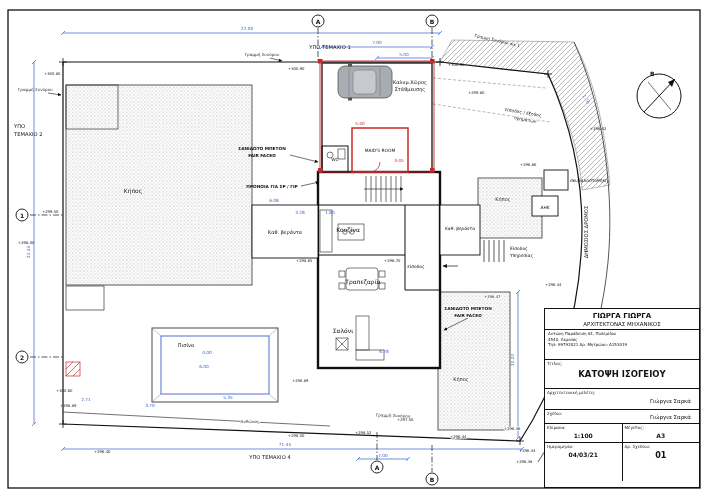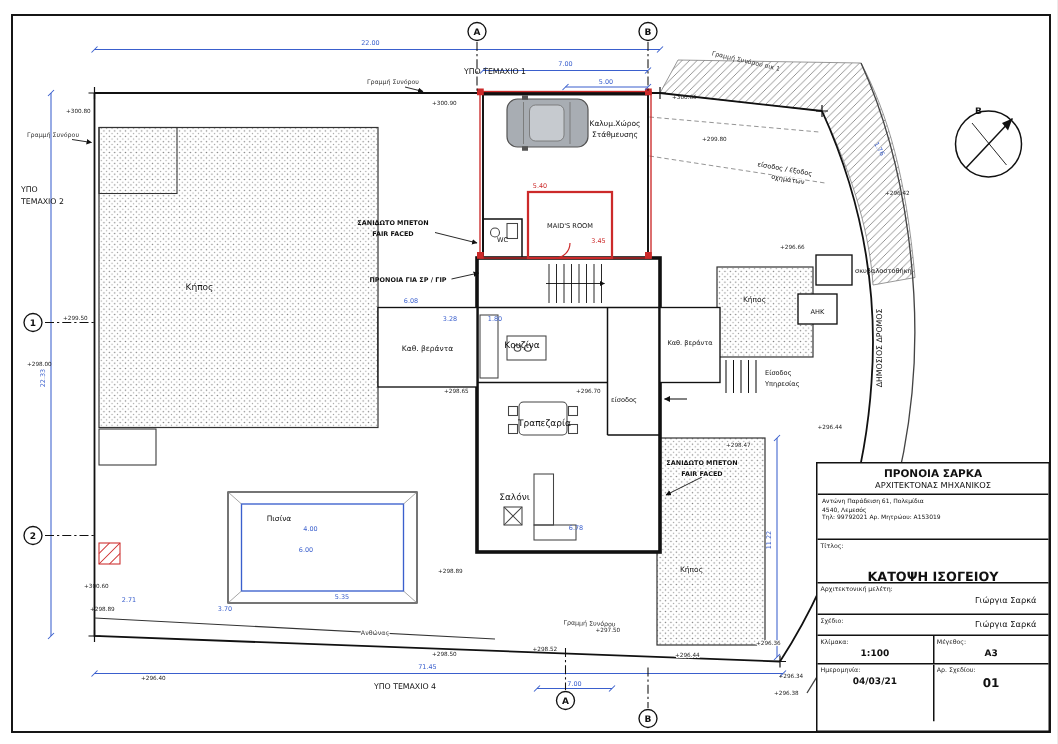--- a/index.html
+++ b/index.html
@@ -20,21 +20,21 @@
   
   .tb{position:absolute;left:544px;top:308px;width:156px;height:180px;background:#fff;border:1px solid #111;box-sizing:border-box;color:#111;}
   .tb .row{border-top:1px solid #111;box-sizing:border-box;position:relative;overflow:hidden;}
   .tb .row:first-child{border-top:none;}
   .r1{height:50px;} .r2{height:19px;} .r3{height:29px;} .r4{height:21px;} .r5{height:14px;} .r6{height:19px;} .r7{height:39px;}
   .tb-name{font-size:7px;font-weight:bold;text-align:center;margin-top:3px;}
   .tb-role{font-size:5.5px;text-align:center;margin-top:1px;padding-bottom:2px;border-bottom:1px solid #111;}
   .tb-addr{font-size:4px;line-height:1.4;padding:1px 3px;}
   .tb-client{font-size:7px;font-weight:bold;text-align:center;line-height:18px;}
   .tb-lab{font-size:4.2px;padding:1px 2px;color:#222;}
-  .tb-title{font-size:8.5px;font-weight:bold;text-align:center;margin-top:13px;}
+  .tb-title{font-size:8.5px;font-weight:bold;text-align:center;margin-top:2px;}
   .tb-val-r{font-size:5.5px;text-align:right;padding-right:8px;margin-top:2px;}
   .cols{display:flex;height:100%;}
   .cols .c{flex:1;box-sizing:border-box;}
   .cols .c + .c{border-left:1px solid #111;}
   .tb-val-c{font-size:6px;font-weight:bold;text-align:center;margin-top:1px;}
   .tb-val-big{font-size:8px;font-weight:bold;text-align:center;margin-top:1px;}
 </style>
 </head>
 <body>
 
@@ -341,21 +341,21 @@
     <text x="504" y="430" class="lvl halo">+296.36</text>
     <text x="519" y="452" class="lvl">+296.34</text>
     <text x="94" y="453" class="lvl">+296.40</text>
     <text x="516" y="463" class="lvl">+296.38</text>
     <text x="610" y="404" class="lvl">+296.43</text>
   </g>
 </svg>
 
 <div class="tb">
   <div class="row r1">
-    <div class="tb-name">ΠΡΟΝΟΙΑ ΣΑΡΚΑ</div>
+    <div class="tb-name">ΓΙΩΡΓΑ ΓΙΩΡΓΑ</div>
     <div class="tb-role">ΑΡΧΙΤΕΚΤΟΝΑΣ ΜΗΧΑΝΙΚΟΣ</div>
     <div class="tb-addr">
       <div>Αντώνη Παράδειση 61, Πολεμίδια</div>
       <div>4540, Λεμεσός</div>
       <div>Τηλ: 99792021   Αρ. Μητρώου: Α153019</div>
     </div>
   </div>
   <div class="row r3">
     <div class="tb-lab">Τίτλος:</div>
     <div class="tb-title">ΚΑΤΟΨΗ ΙΣΟΓΕΙΟΥ</div>

